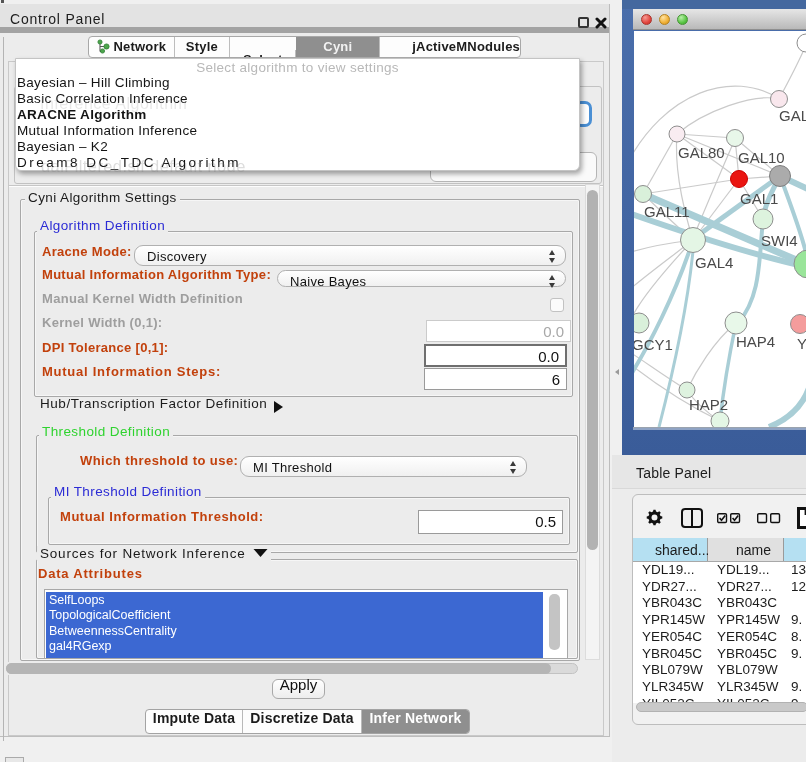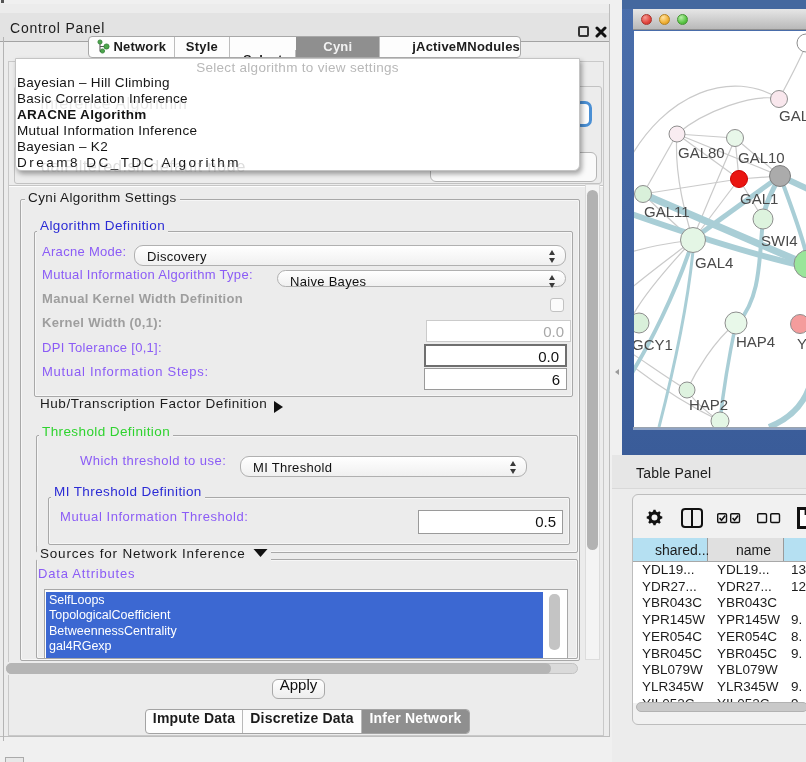--- a/index.html
+++ b/index.html
@@ -7,21 +7,21 @@
   body { font-family:"Liberation Sans", sans-serif; background:#f0f0f0; position:relative; }
   .abs { position:absolute; }
 </style>
 </head>
 <body>
 
 <div class="abs" style="left:1px;top:0;width:3px;height:3px;background:#555;"></div>
 
 <div class="abs" id="cp" style="left:0;top:4px;width:610px;height:733px;background:#ececec;border-right:1px solid #bdbdbd;border-bottom:1px solid #bdbdbd;">
 
-  <div class="abs" style="left:0;top:0;width:609px;height:29px;background:#e3e3e3;border-bottom:1px solid #a3a3a3;margin-top:9px;">
+  <div class="abs" style="left:0;top:0;width:609px;height:29px;background:#e3e3e3;border-bottom:6px solid #a3a3a3;">
     <span class="abs" style="left:10px;top:7px;font-size:14px;letter-spacing:0.8px;color:#1c1c1c;">Control Panel</span>
 
     <div class="abs" style="left:578px;top:13px;width:11px;height:11px;border:2px solid #333;border-radius:2px;"></div>
 
     <svg class="abs" style="left:595px;top:13px;" width="12" height="12" viewBox="0 0 12 12">
       <path d="M2 2 L10 10 M10 2 L2 10" stroke="#111" stroke-width="3" stroke-linecap="round"></path>
     </svg>
   </div>
 
   <div class="abs" style="left:3px;top:33px;width:1px;height:704px;background:#b4b4b4;"></div>
@@ -280,16 +280,16 @@
 <div class="abs" style="left:636px;top:702px;width:172px;height:10px;background:#c9c9c9;border:1px solid #b2b2b2;border-radius:5px;"></div>
 
 <div class="abs" style="left:5px;top:757px;width:19px;height:10px;border:1px solid #aaa;background:#e8e8e8;"></div>
 
 <style>
   .combo { background:linear-gradient(#ffffff,#f0f0f0); border:1px solid #b0b0b0; border-radius:9px; font-size:13px; color:#111; }
   .combo span { position:absolute; left:12px; top:2.5px; letter-spacing:0.3px; }
   .combo i { position:absolute; right:10px; top:3.5px; width:0; height:0; border-left:3.5px solid transparent; border-right:3.5px solid transparent; border-bottom:5.5px solid #3a3a3a; }
   .combo u { position:absolute; right:10px; top:11.5px; width:0; height:0; border-left:3.5px solid transparent; border-right:3.5px solid transparent; border-top:5.5px solid #3a3a3a; }
   .field { background:#fff; font-size:15px; text-align:right; padding:2px 6px 0 0; }
-  .blbl { font-size:13px; font-weight:normal; letter-spacing:0.3px; color:#8b5cf6; }
+  .blbl { font-size:13px; font-weight:bold; letter-spacing:0.3px; color:#c2410c; }
   .glbl { font-size:13px; font-weight:bold; letter-spacing:0.3px; color:#9e9e9e; }
   .gtitle { font-size:13.5px; letter-spacing:0.4px; background:#ececec; padding:0 3px; }
 </style>
 
 </body></html>

